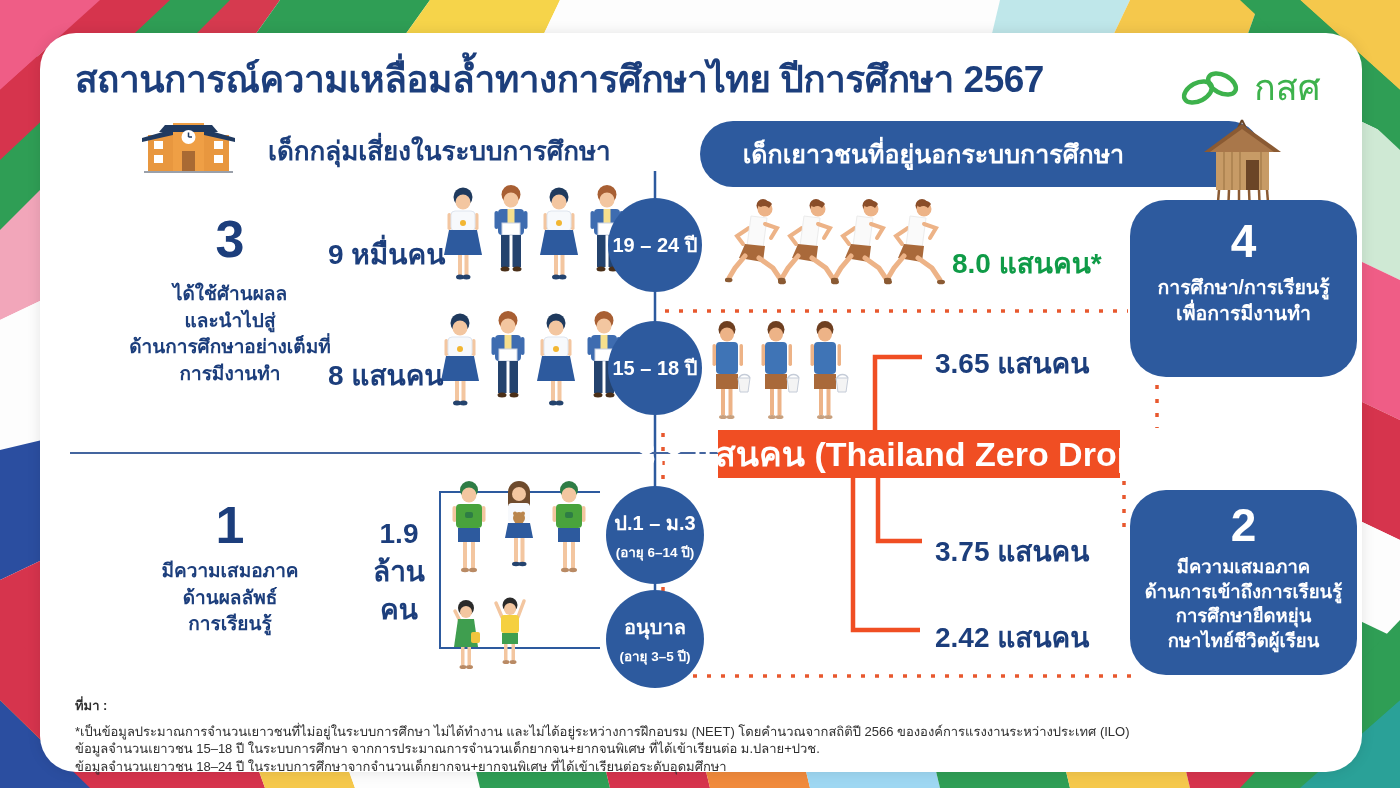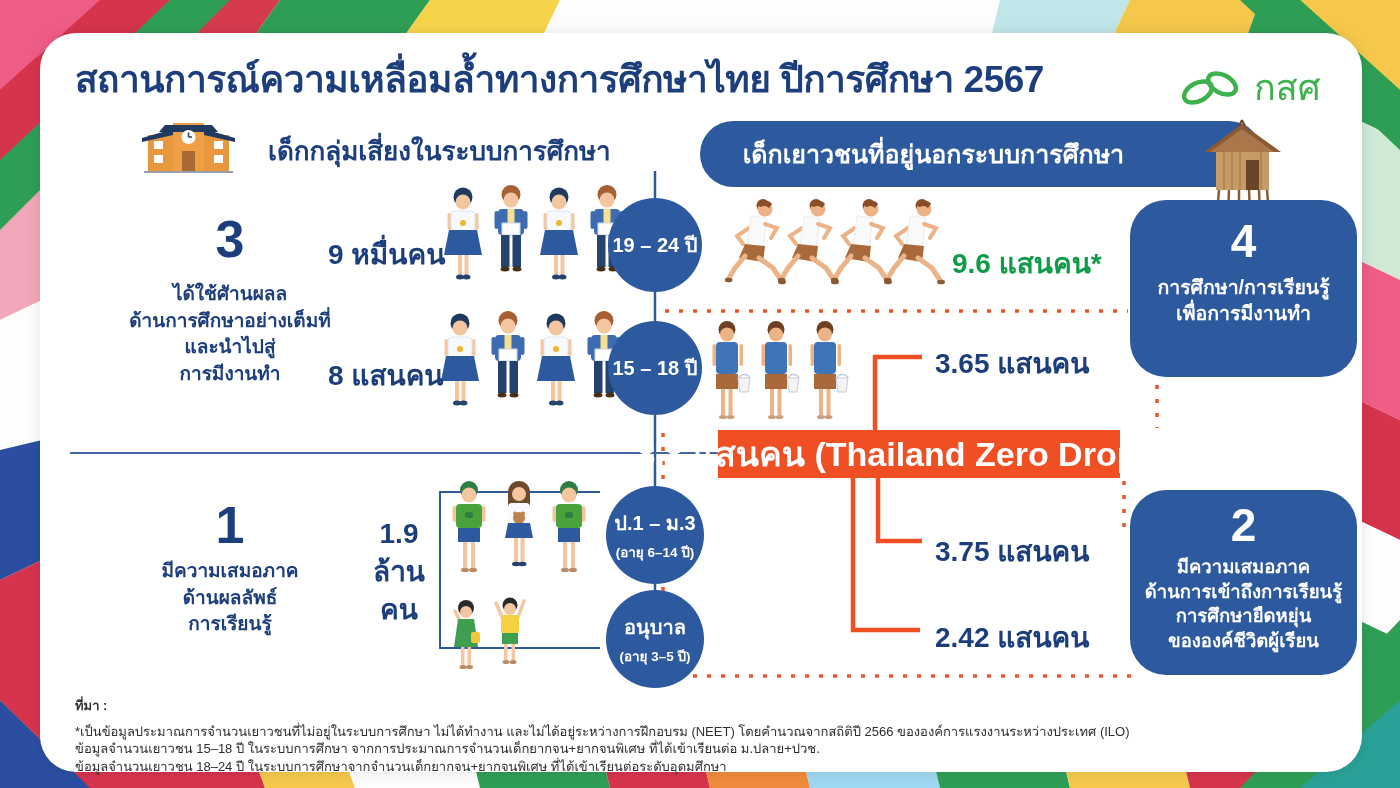--- a/index.html
+++ b/index.html
@@ -284,41 +284,41 @@
       <span class="sb">(อายุ 6–14 ปี)</span>
     </div>
     <div class="abs circle" style="left:566px;top:557px;width:98px;height:98px">
       <span class="lb">อนุบาล</span>
       <span class="sb">(อายุ 3–5 ปี)</span>
     </div>
 
     <div class="abs bignum" style="left:60px;top:176px;width:260px;text-align:center">3</div>
     <div class="abs goal-lines" style="left:60px;top:248px;width:260px">
       <div>ได้ใช้ศัานผลล</div>
+      <div>และนำไปสู่</div>
       <div>ด้านการศึกษาอย่างเต็มที่</div>
-      <div>และนำไปสู่</div>
       <div>การมีงานทำ</div>
     </div>
 
     <div class="abs bignum" style="left:60px;top:462px;width:260px;text-align:center">1</div>
     <div class="abs goal-lines" style="left:60px;top:525px;width:260px">
       <div>มีความเสมอภาค</div>
       <div>ด้านผลลัพธ์</div>
       <div>การเรียนรู้</div>
     </div>
 
     <div class="abs val" style="left:288px;top:199px">9 หมื่นคน</div>
     <div class="abs val" style="left:288px;top:320px">8 แสนคน</div>
     <div class="abs val ninefive" style="left:327px;top:482px;width:64px">
       <div>1.9</div>
       <div>ล้าน</div>
       <div>คน</div>
     </div>
 
-    <div class="abs val green" style="left:912px;top:208px">9.6 แสนคน*</div>
+    <div class="abs val green" style="left:912px;top:208px">8.0 แสนคน*</div>
     <div class="abs val" style="left:895px;top:308px">3.65 แสนคน</div>
     <div class="abs val" style="left:895px;top:496px">3.75 แสนคน</div>
     <div class="abs val" style="left:895px;top:582px">2.42 แสนคน</div>
 
     <div class="abs orangebox">
       <span>8.8 แสนคน (Thailand Zero Dropout)</span>
     </div>
 
     <div class="abs bluebox" style="left:1090px;top:167px;width:227px;height:177px">
       <div class="n">4</div>
@@ -326,21 +326,21 @@
         <div>การศึกษา/การเรียนรู้</div>
         <div>เพื่อการมีงานทำ</div>
       </div>
     </div>
     <div class="abs bluebox" style="left:1090px;top:457px;width:227px;height:185px">
       <div class="n" style="margin-top:8px">2</div>
       <div class="ls" style="font-size:18.5px;line-height:24.5px;margin-top:3px">
         <div>มีความเสมอภาค</div>
         <div>ด้านการเข้าถึงการเรียนรู้</div>
         <div>การศึกษายืดหยุ่น</div>
-        <div>ขององค์ชีวิตผู้เรียน</div>
+        <div>กษาไทย์ชีวิตผู้เรียน</div>
       </div>
     </div>
 
     <svg class="fig" style="left:398px;top:152px" width="50" height="96" viewBox="0 0 50 96">
         <use href="#girl-student"></use>
       </svg>
     <svg class="fig" style="left:446px;top:150px" width="50" height="96" viewBox="0 0 50 96">
         <use href="#boy-student"></use>
       </svg>
     <svg class="fig" style="left:494px;top:152px" width="50" height="96" viewBox="0 0 50 96">

